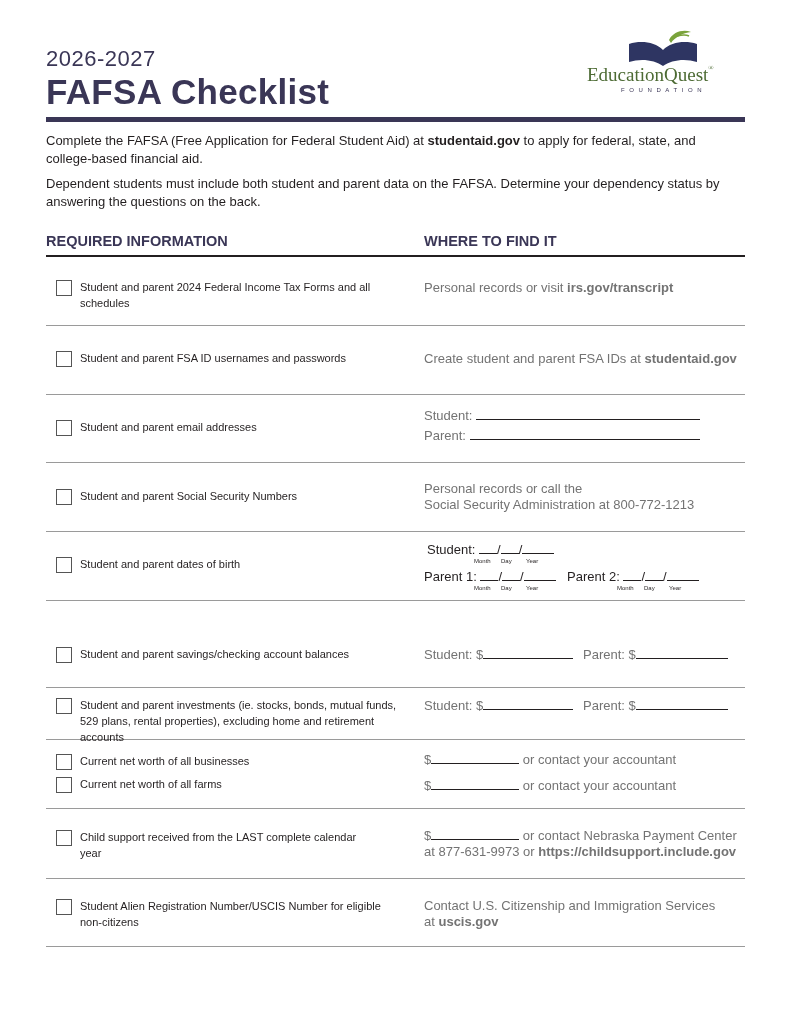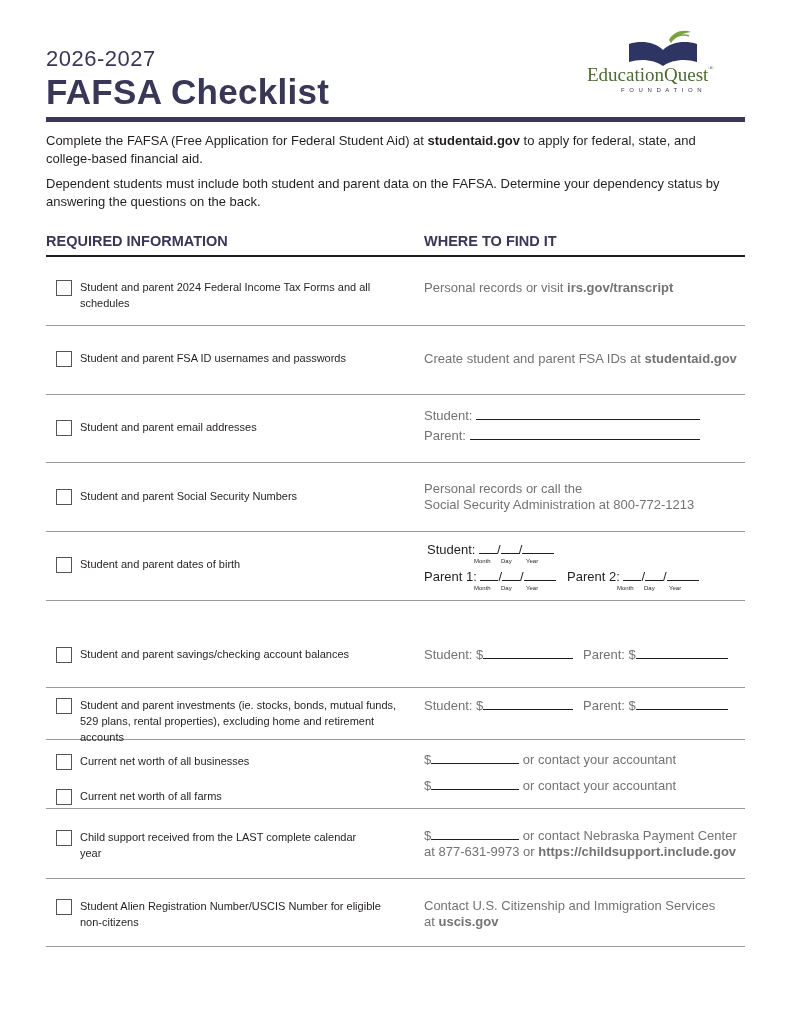--- a/index.html
+++ b/index.html
@@ -139,21 +139,21 @@
   </div>
   <div class="find" style="top:28px;"><span>Student: $</span><span class="blank" style="width:90px;"></span></div>
   <div class="find" style="left:537px;top:28px;"><span>Parent: $</span><span class="blank" style="width:92px;"></span></div>
 </div>
 
 <div class="row" style="top:740px;height:69px;">
   <div class="item" style="top:13px;">
     <div class="cb"></div>
     <div class="item-text">Current net worth of all businesses</div>
   </div>
-  <div class="item" style="top:48px;">
+  <div class="item" style="top:36px;">
     <div class="cb"></div>
     <div class="item-text">Current net worth of all farms</div>
   </div>
   <div class="find" style="top:12px;"><span>$</span><span class="blank" style="width:88px;"></span><span> or contact your accountant</span></div>
   <div class="find" style="top:38px;"><span>$</span><span class="blank" style="width:88px;"></span><span> or contact your accountant</span></div>
 </div>
 
 <div class="row" style="top:809px;height:70px;">
   <div class="item" style="top:20px;">
     <div class="cb"></div>

